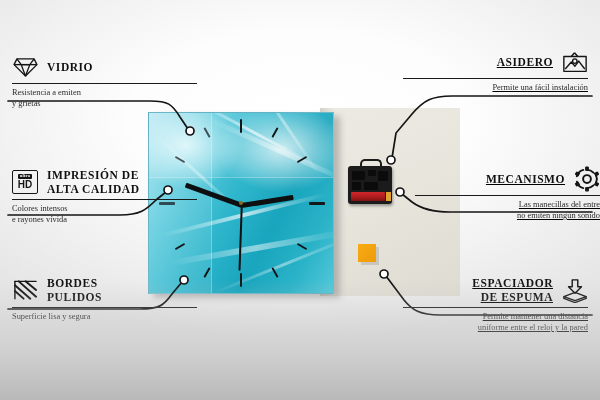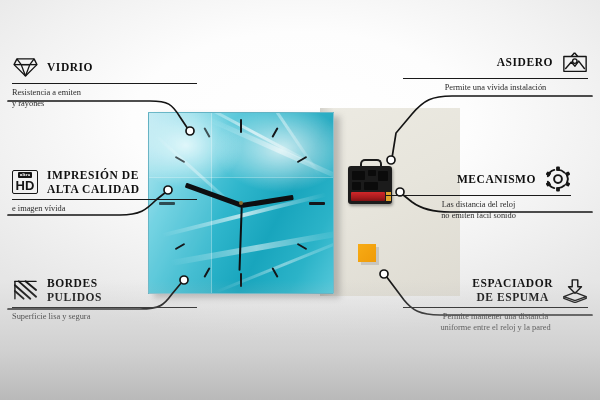--- a/index.html
+++ b/index.html
@@ -178,21 +178,21 @@
     width: 600px; height: 400px;
     pointer-events: none;
   }
 
   
   .feature {
     position: absolute;
     width: 185px;
   }
   .feature.left  { text-align: left; }
-  .feature.right { text-align: center; }
+  .feature.right { text-align: right; text-decoration: underline; }
 
   .feat-head {
     display: flex;
     align-items: center;
     gap: 9px;
     margin-bottom: 3px;
   }
   .feature.right .feat-head { flex-direction: row-reverse; }
 
   .feat-title {
@@ -238,21 +238,21 @@
   .hd-badge .u {
     font-size: 4.6px;
     font-weight: bold;
     letter-spacing: .2px;
     background: #151515;
     color: #fff;
     padding: 0.5px 2px;
     border-radius: 1px;
   }
   .hd-badge .d {
-    font-size: 13px;
+    font-size: 10px;
     font-weight: bold;
     font-family: "Liberation Sans", sans-serif;
     margin-top: 1px;
   }
 </style>
 </head>
 <body>
 
 <div id="stage">
 
@@ -344,40 +344,41 @@
           </g>
         </svg>
       </span>
       <div class="feat-title">
         <div>VIDRIO</div>
       </div>
     </div>
     <div class="feat-rule"></div>
     <div class="feat-desc">
       <div>Resistencia a emiten</div>
-      <div>y rayones</div>
+      <div>y grietas</div>
     </div>
   </div>
 
   <div class="feature left" style="left:12px; top:168px;">
     <div class="feat-head">
       <span class="feat-icon">
         <span class="hd-badge">
           <span class="u">ultra</span>
           <span class="d">HD</span>
         </span>
       </span>
       <div class="feat-title">
         <div>IMPRESIÓN DE</div>
         <div>ALTA CALIDAD</div>
       </div>
     </div>
     <div class="feat-rule"></div>
     <div class="feat-desc">
-      <div>e imagen vívida</div>
+      <div>Colores intensos</div>
+      <div>e rayones vívida</div>
     </div>
   </div>
 
   <div class="feature left" style="left:12px; top:276px;">
     <div class="feat-head">
       <span class="feat-icon">
         <svg width="25" height="22" viewBox="0 0 26 22">
           <g stroke="#151515" stroke-width="1.5" stroke-linecap="round">
             <path d="M2,2 L24,2"></path>
               <path d="M2,2 L2,20"></path>
@@ -411,25 +412,25 @@
             <circle cx="13.8" cy="10.5" r="2.4"></circle>
           </g>
         </svg>
       </span>
       <div class="feat-title">
         <div>ASIDERO</div>
       </div>
     </div>
     <div class="feat-rule"></div>
     <div class="feat-desc">
-      <div>Permite una vívida instalación</div>
-    </div>
-  </div>
-
-  <div class="feature right" style="left:386px; top:166px;">
+      <div>Permite una fácil instalación</div>
+    </div>
+  </div>
+
+  <div class="feature right" style="left:415px; top:166px;">
     <div class="feat-head">
       <span class="feat-icon">
         <svg width="26" height="26" viewBox="0 0 28 28">
           <g fill="none" stroke="#151515" stroke-width="2.1" stroke-linecap="round" stroke-linejoin="round">
             <path d="M14,4.2 a9.8,9.8 0 0,1 6.9,2.9 M23.8,10 a9.8,9.8 0 0,1 0,8 M20.9,20.9 a9.8,9.8 0 0,1 -6.9,2.9 M10,23.8 a9.8,9.8 0 0,1 -6.9,-6.9 M3.1,11.1 a9.8,9.8 0 0,1 6.9,-6.9"></path>
             <circle cx="14" cy="14" r="4.2"></circle>
             <path d="M13,4.3 L13,1.6 L15,1.6 L15,4.3"></path>
             <path d="M22.6,8.3 L24.9,7 L25.9,8.7 L23.6,10"></path>
             <path d="M23.6,18 L25.9,19.3 L24.9,21 L22.6,19.7"></path>
             <path d="M15,23.7 L15,26.4 L13,26.4 L13,23.7"></path>
@@ -437,22 +438,22 @@
             <path d="M4.4,10 L2.1,8.7 L3.1,7 L5.4,8.3"></path>
           </g>
         </svg>
       </span>
       <div class="feat-title">
         <div>MECANISMO</div>
       </div>
     </div>
     <div class="feat-rule"></div>
     <div class="feat-desc">
-      <div>Las distancia del reloj</div>
-      <div>no emiten fácil sonido</div>
+      <div>Las manecillas del entre</div>
+      <div>no emiten ningún sonido</div>
     </div>
   </div>
 
   <div class="feature right" style="left:403px; top:276px;">
     <div class="feat-head">
       <span class="feat-icon">
         <svg width="26" height="25" viewBox="0 0 28 26">
           <g fill="none" stroke="#151515" stroke-width="1.5" stroke-linejoin="round">
             <path d="M11,1.5 L17,1.5 L17,9 L21,9 L14,16 L7,9 L11,9 Z"></path>
             <path d="M14,15 L26,19.5 L14,24 L2,19.5 Z"></path>

